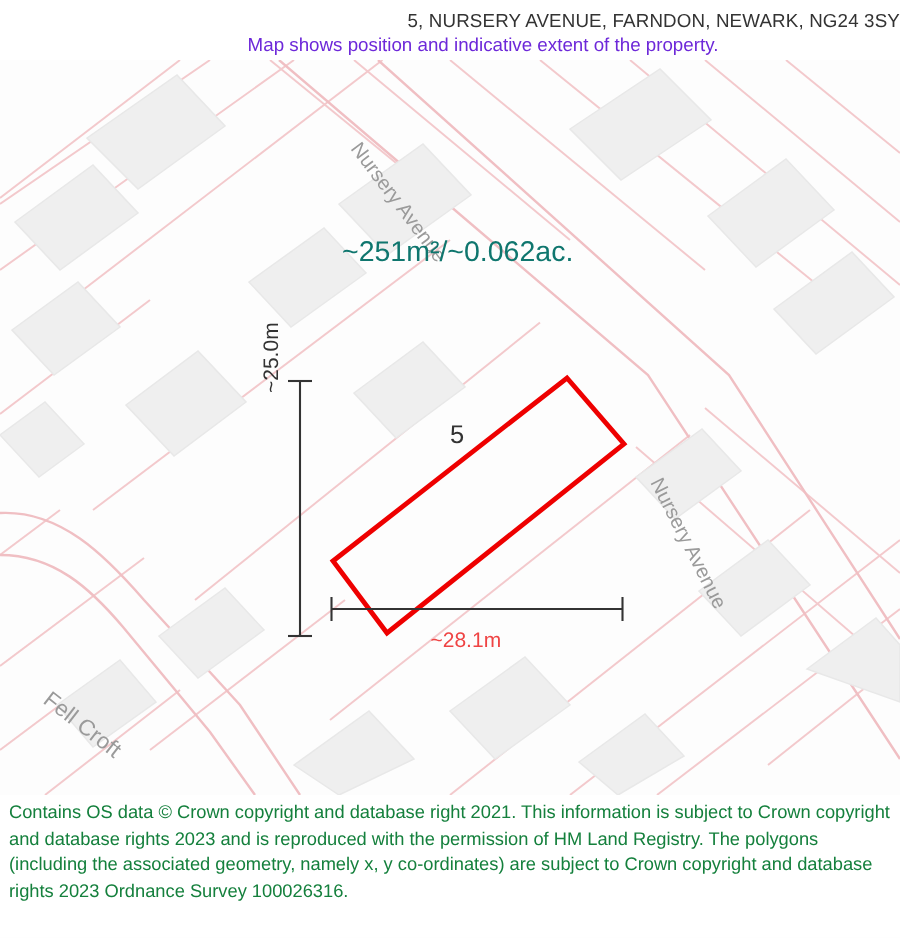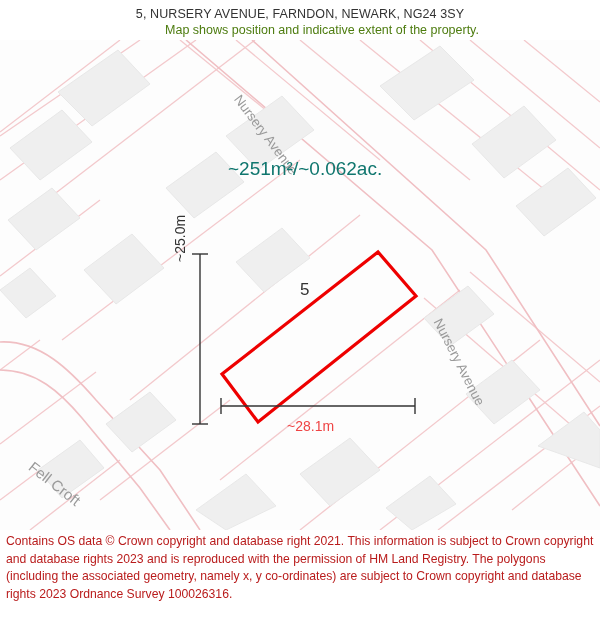--- a/index.html
+++ b/index.html
@@ -14,24 +14,25 @@
   }
   #title-block {
     text-align: center;
     padding-top: 6px;
   }
   #title-block .line1 {
     font-size: 12.5px;
     color: #333;
     letter-spacing: 0.1px;
     line-height: 16px;
+    text-align: right;
   }
   #title-block .line2 {
     font-size: 12.5px;
-    color: #4d7c0f;
+    color: #6d28d9;
     line-height: 17px;
     padding-left: 44px;
   }
   #map-area {
     position: absolute;
     left: 0; top: 40px;
     width: 600px; height: 490px;
     background: #fdfdfd;
     overflow: hidden;
   }
@@ -72,21 +73,21 @@
     color: #ef4444;
     white-space: nowrap;
   }
   #footer {
     position: absolute;
     left: 0; top: 533px;
     width: 600px;
     padding: 0 6px;
     font-size: 12.2px;
     line-height: 17.5px;
-    color: #b91c1c;
+    color: #15803d;
   }
 </style>
 </head>
 <body>
 
 <div id="title-block">
   <div class="line1">5, NURSERY AVENUE, FARNDON, NEWARK, NG24 3SY</div>
   <div class="line2">Map shows position and indicative extent of the property.</div>
 </div>
 

